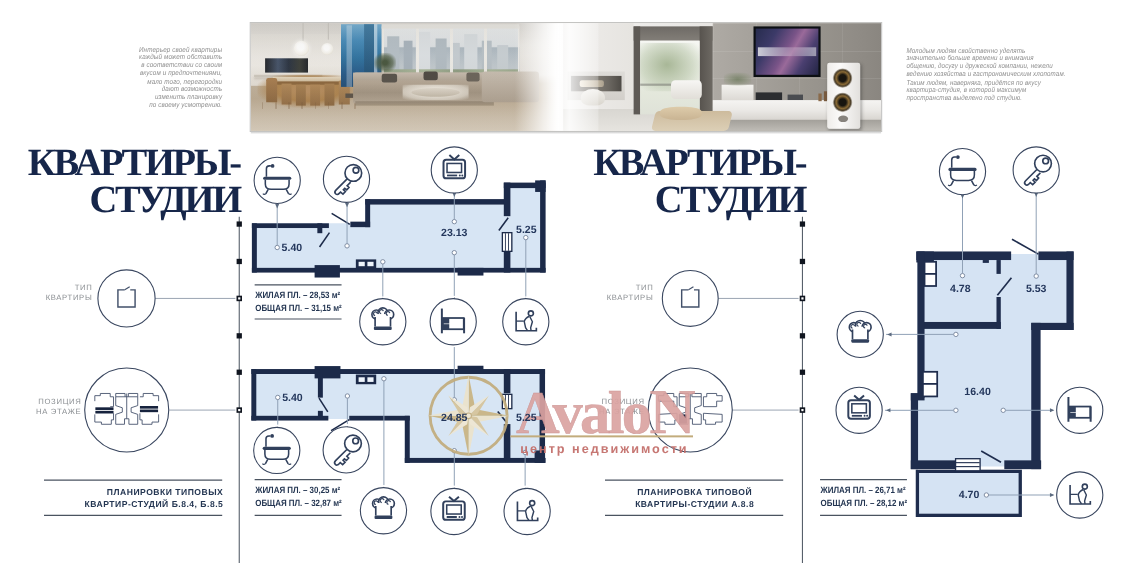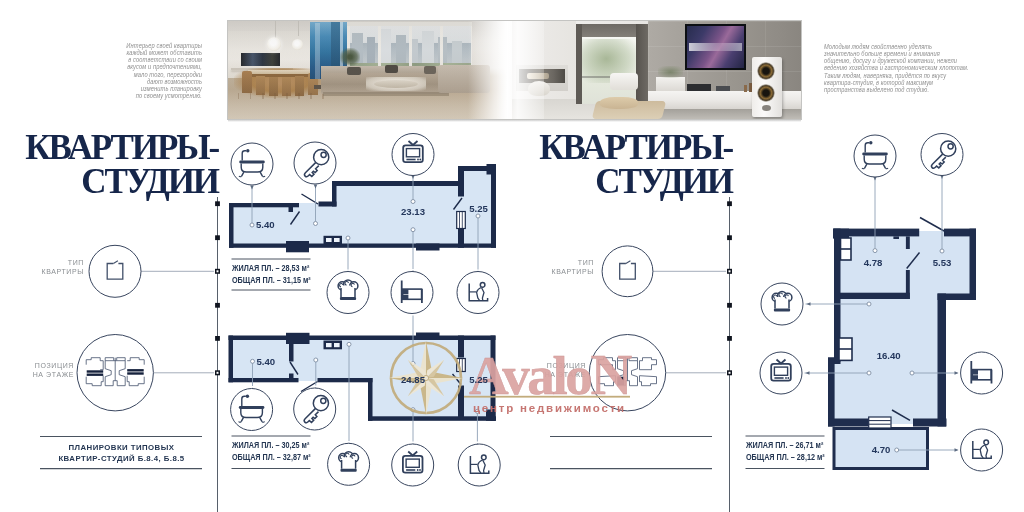--- a/index.html
+++ b/index.html
@@ -171,22 +171,23 @@
   <div class="abs glabel" style="left:530px;top:258px;width:64px;">ТИП<br>КВАРТИРЫ</div>
 
   <div class="abs glabel" style="left:522px;top:361px;width:64px;">ПОЗИЦИЯ<br>НА ЭТАЖЕ</div>
 
   <div class="abs area" style="left:232px;top:263px;">ЖИЛАЯ ПЛ. – 28,53 м²<br>ОБЩАЯ ПЛ. – 31,15 м²</div>
 
   <div class="abs area" style="left:232px;top:440px;">ЖИЛАЯ ПЛ. – 30,25 м²<br>ОБЩАЯ ПЛ. – 32,87 м²</div>
 
   <div class="abs area" style="left:746px;top:440px;">ЖИЛАЯ ПЛ. – 26,71 м²<br>ОБЩАЯ ПЛ. – 28,12 м²</div>
 
-  <div class="abs caption" style="left:40px;top:442px;width:163px;">ПЛАНИРОВКИ ТИПОВЫХ<br>КВАРТИР-СТУДИЙ Б.8.4, Б.8.5</div>
-
+  <div class="abs caption" style="left:40px;top:442px;width:163px;text-align:right;">ПЛАНИРОВКИ ТИПОВЫХ<br>КВАРТИР-СТУДИЙ Б.8.4, Б.8.5</div>
+
+  <div class="abs caption" style="left:550px;top:442px;width:163px;">ПЛАНИРОВКА ТИПОВОЙ<br>КВАРТИРЫ-СТУДИИ А.8.8</div>
 
   <svg class="abs" style="left:0;top:0;" width="1024" height="512" viewBox="0 0 1024 512">
     <defs>
       <g id="sq-f">
           <rect x="-2.4" y="-2.4" width="4.8" height="4.8" fill="#10151f"></rect>
         </g>
       <g id="sq-o">
           <rect x="-2.5" y="-2.5" width="5" height="5" fill="#10151f"></rect>
           <rect x="-1" y="-1" width="2" height="2" fill="#fff"></rect>
         </g>

